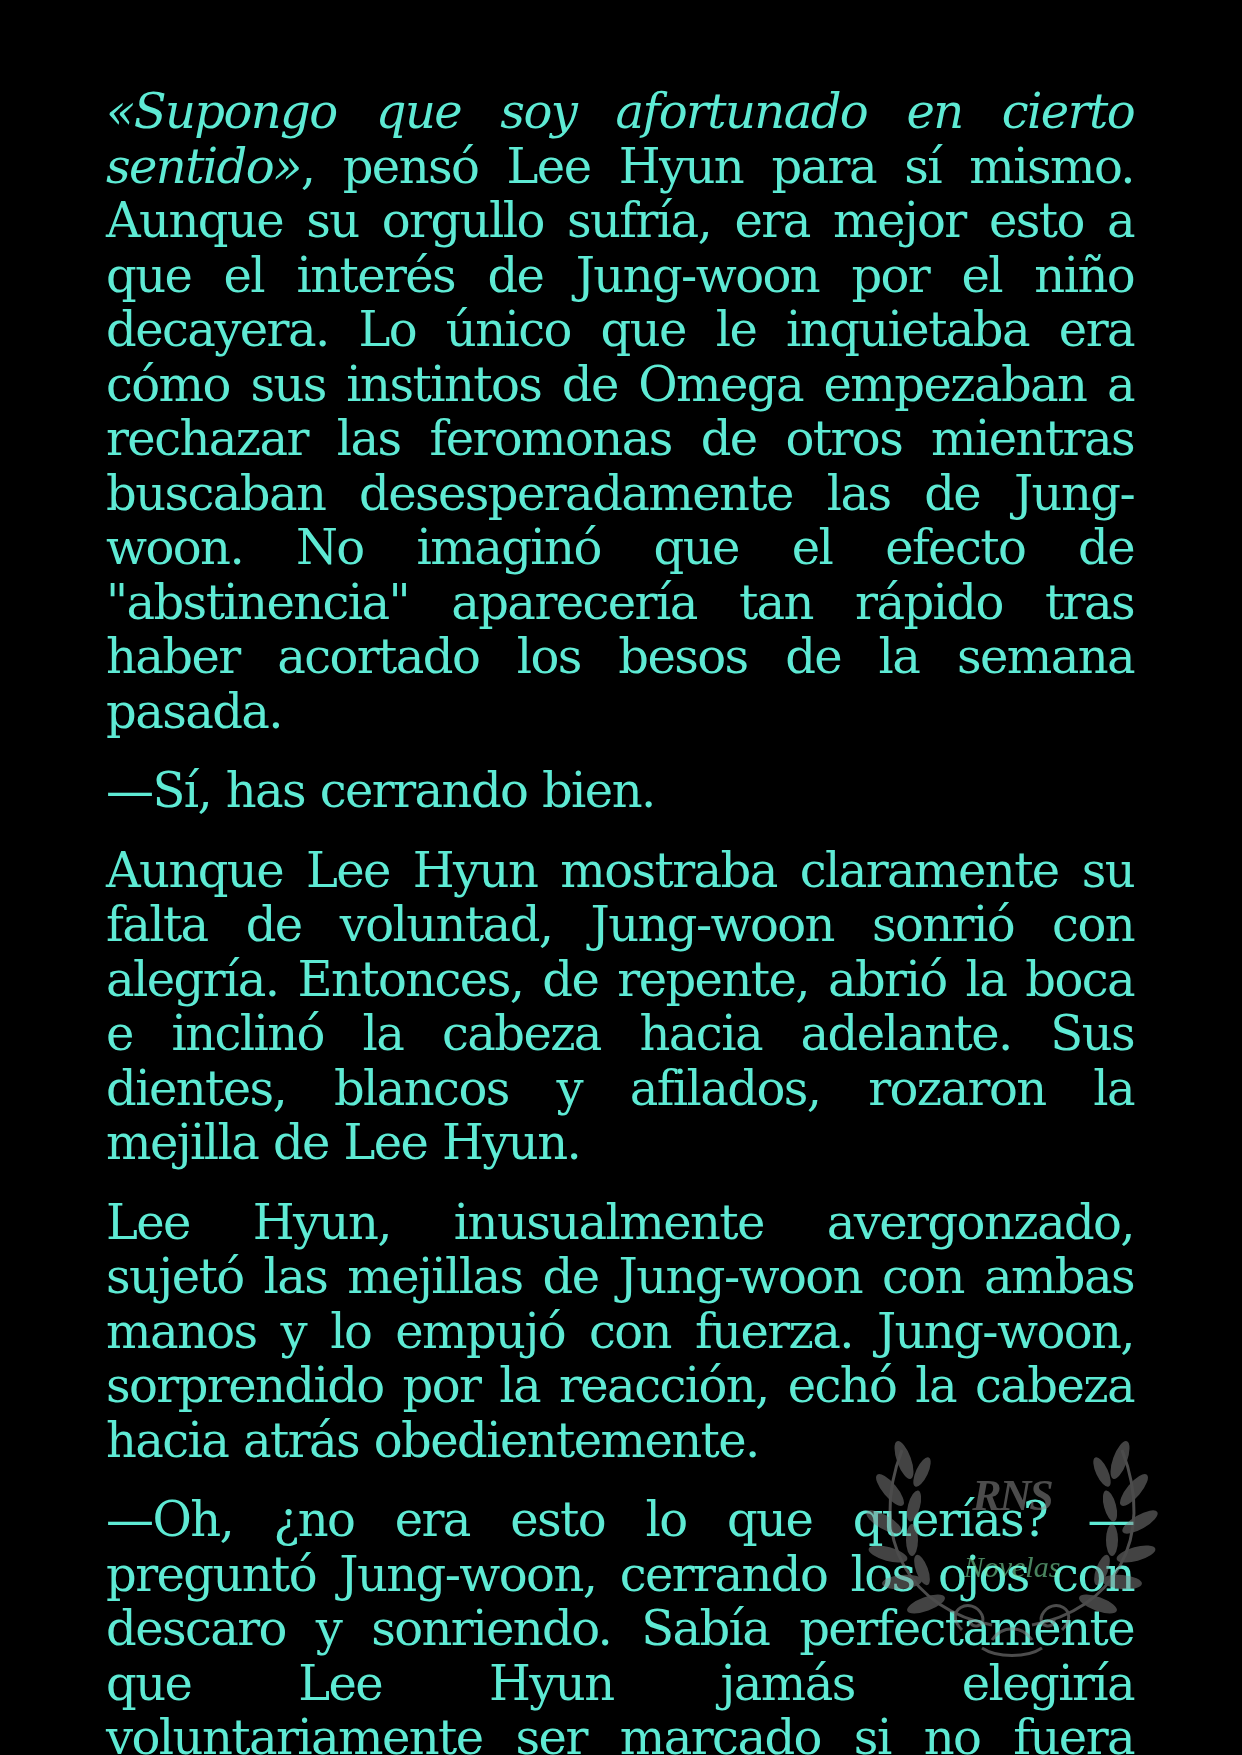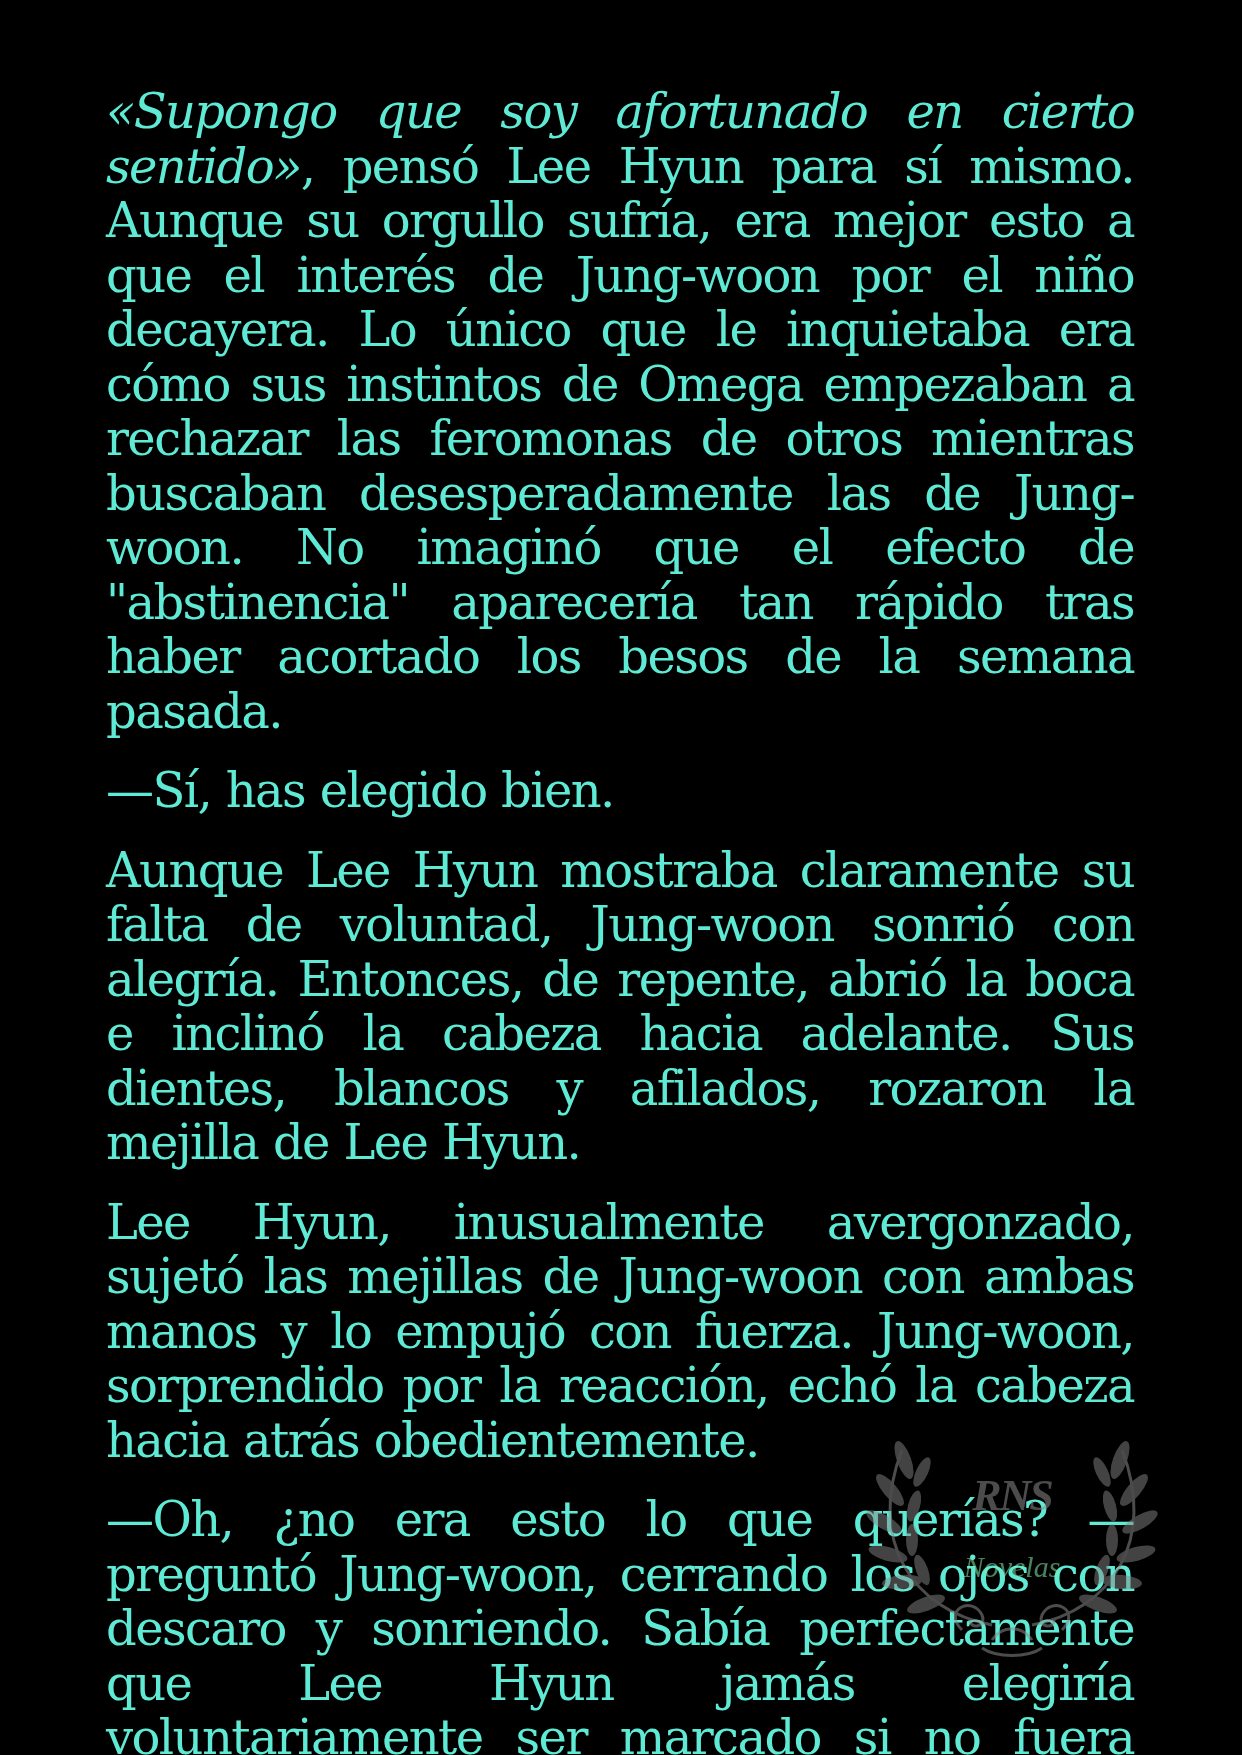--- a/index.html
+++ b/index.html
@@ -72,21 +72,21 @@
     position: absolute;
     left: 0;
     top: 0;
   }
 </style>
 </head>
 <body>
 
 <div class="page">
   <p><em>«Supongo que soy afortunado en cierto sentido»</em><span>, pensó Lee Hyun para sí mismo. Aunque su orgullo sufría, era mejor esto a que el interés de Jung-woon por el niño decayera. Lo único que le inquietaba era cómo sus instintos de Omega empezaban a rechazar las feromonas de otros mientras buscaban desesperadamente las de Jung-woon. No imaginó que el efecto de "abstinencia" aparecería tan rápido tras haber acortado los besos de la semana pasada.</span></p>
-  <p class="single">—Sí, has elegido bien.</p>
+  <p class="single">—Sí, has cerrando bien.</p>
   <p>Aunque Lee Hyun mostraba claramente su falta de voluntad, Jung-woon sonrió con alegría. Entonces, de repente, abrió la boca e inclinó la cabeza hacia adelante. Sus dientes, blancos y afilados, rozaron la mejilla de Lee Hyun.</p>
   <p>Lee Hyun, inusualmente avergonzado, sujetó las mejillas de Jung-woon con ambas manos y lo empujó con fuerza. Jung-woon, sorprendido por la reacción, echó la cabeza hacia atrás obedientemente.</p>
   <p>—Oh, ¿no era esto lo que querías? —preguntó Jung-woon, cerrando los ojos con descaro y sonriendo. Sabía perfectamente que Lee Hyun jamás elegiría voluntariamente ser marcado si no fuera porque lo estaban acorralando.</p>
 </div>
 
 <div class="watermark">
   <svg class="wm-svg" width="340" height="240" viewBox="0 0 340 240">
     <g fill="none" stroke="#8a8a8a" stroke-width="3">
 
       <path d="M150 205 C 70 190, 25 120, 60 30"></path>

